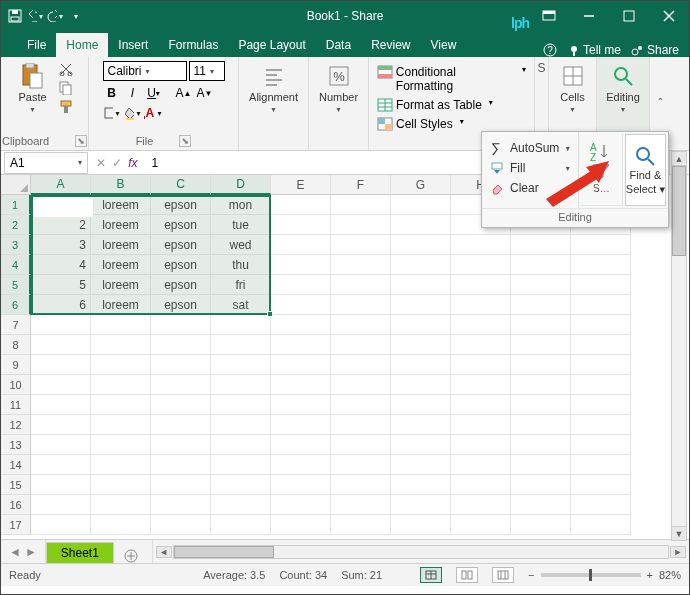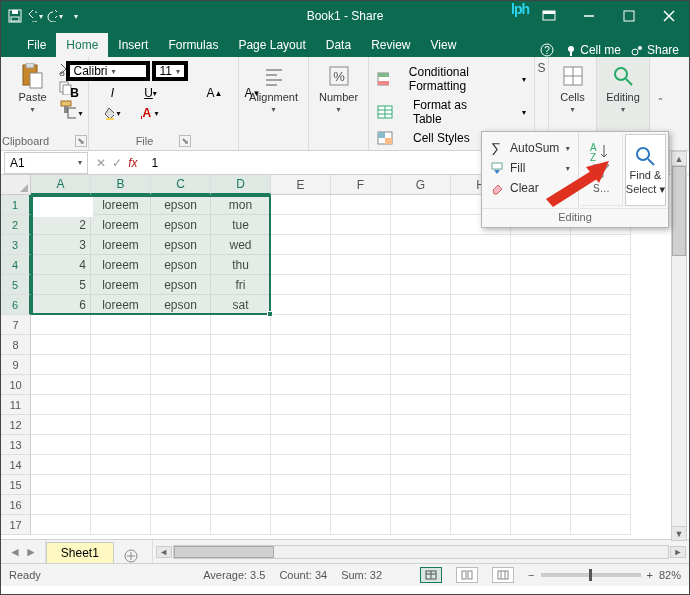--- a/index.html
+++ b/index.html
@@ -2,21 +2,21 @@
 <html><head>
 <meta charset="utf-8">
 <style>
   * { box-sizing: border-box; }
   body { margin:0; font-family:"Segoe UI",Arial,sans-serif; font-size:12px; background:#fff; width:690px; height:595px; overflow:hidden; position:relative; border:1px solid #444;}
   .titlebar { height:30px; background:#0b6a4f; color:#fff; display:flex; align-items:center; position:relative; }
   .qat { display:flex; align-items:center; gap:4px; padding-left:6px; height:100%;}
   .qat .ico, .winbtn .ico { width:16px; height:16px; display:flex; align-items:center; justify-content:center; }
   .qat .drop::after, .drop::after { content:"▾"; font-size:8px; margin-left:2px; opacity:.9;}
   .titlebar .title { position:absolute; left:0; right:0; text-align:center; font-size:12px; pointer-events:none;}
-  .winbtns { margin-left:auto; display:flex; align-items:flex-start; height:100%;}
+  .winbtns { margin-left:auto; display:flex; align-items:flex-end; height:100%;}
   .winbtn { width:40px; height:100%; display:flex; align-items:center; justify-content:center; }
   .logo { color:#2cd4f0; font-weight:bold; letter-spacing:-1px; font-size:14px;}
   
   .tabs { height:26px; background:#0b6a4f; display:flex; align-items:flex-end; color:#fff; padding-left:16px; gap:0;}
   .tab { padding:5px 10px 5px; font-size:12px; cursor:default;}
   .tab.active { background:#f3f3f3; color:#1a7a5a; }
   .tabs .spacer{flex:1}
   .tabs .right { display:flex; align-items:center; gap:10px; padding-right:10px;}
   .tabs .right .item{display:flex;align-items:center;gap:4px;}
   
@@ -25,43 +25,43 @@
   .group .body{flex:1; display:flex; align-items:flex-start; gap:6px;}
   .group .label{font-size:11px; color:#666; padding:2px 0 3px; display:flex; align-items:center; gap:22px;}
   .group .dlaunch{font-size:9px; color:#888; border:1px solid #bbb; width:12px;height:12px; display:flex;align-items:center;justify-content:center; margin-left:4px;}
   .bigbtn { display:flex; flex-direction:column; align-items:center; padding:2px 4px; gap:2px;}
   .bigbtn .icn{width:26px;height:26px;display:flex;align-items:center;justify-content:center;}
   .bigbtn .txt{font-size:11px; color:#333;}
   .bigbtn .arrow{font-size:8px;color:#555;}
   .stack { display:flex; flex-direction:column; gap:3px;}
   .smallico{width:18px;height:16px;display:flex;align-items:center;justify-content:center;border:1px solid transparent;}
   .fontsel{display:flex;gap:2px;align-items:center;}
-  .combo{height:20px;border:4px solid #000000;background:#fff;display:flex;align-items:center;padding:0 4px;font-size:12px;}
+  .combo{height:20px;border:1px solid #000000;background:#fff;display:flex;align-items:center;padding:0 4px;font-size:12px;}
   .combo .dd{margin-left:4px;font-size:8px;color:#555;}
-  .row{display:flex;gap:20px;align-items:center;}
+  .row{display:flex;gap:3px;}
   .ribbon-right-edge{width:22px;border-left:1px solid #dcdcdc; display:flex;align-items:center;justify-content:center; color:#666;}
   
   .edit-panel{position:absolute; top:130px; right:20px; width:188px; background:#f7f7f7; border:1px solid #b5b5b5; box-shadow:2px 2px 6px rgba(0,0,0,0.3); z-index:20;}
   .edit-panel .inner{display:flex;}
   .edit-panel .left{flex:1; padding:6px 4px 2px;}
   .edit-panel .left .itm{display:flex;align-items:center;gap:6px;padding:3px 4px;font-size:12px;color:#333;}
   .edit-panel .left .itm .dd{margin-left:auto;font-size:8px;color:#555;}
   .edit-panel .rightcol{display:flex;flex-direction:column;border-left:1px solid #dcdcdc;}
   .edit-panel .rightcol .cell{width:46px;height:36px;display:flex;align-items:center;justify-content:center;}
   .edit-panel .rightcol .big{height:72px;flex-direction:column;gap:2px;font-size:11px;color:#333;background:#fff;border:1px solid #ccc;margin:2px;display:flex;align-items:center;justify-content:center;}
   .edit-panel .foot{text-align:center;font-size:11px;color:#666;padding:2px 0 4px;border-top:1px solid #e4e4e4;}
   .edit-panel .rightcol .cell.sort{flex-direction:column}
   
   .arrow-anno{position:absolute; top:158px; right:78px; z-index:25; pointer-events:none;}
   
   .fbar{height:24px; border-bottom:1px solid #d0d0d0; display:flex; align-items:center; background:#fff;}
   .namebox{width:84px;height:22px;border:1px solid #ccc;margin-left:3px;display:flex;align-items:center;padding:0 5px;font-size:12px;background:#fff;}
   .namebox .dd{margin-left:auto;font-size:8px;color:#555;}
   .fbar .fctrl{display:flex;align-items:center;gap:6px;margin:0 8px;color:#999;}
-  .fbar .fx{font-style:italic;color:#b91c1c;}
+  .fbar .fx{font-style:italic;color:#701a75;}
   .fbar .finput{flex:1;padding:0 6px;font-size:12px;}
   .fbar .expand{width:20px;text-align:center;color:#888;border-left:1px solid #ddd;height:100%;display:flex;align-items:center;justify-content:center;font-size:9px;}
   
   .grid-area{position:relative; height:364px; overflow:hidden; background:#fff;}
   .corner{position:absolute;left:0;top:0;width:30px;height:20px;background:#eee;border-right:1px solid #ccc;border-bottom:1px solid #ccc;}
   .corner::after{content:"";position:absolute;right:2px;bottom:2px;border-left:8px solid transparent;border-bottom:8px solid #b0b0b0;}
   .colheads{position:absolute;left:30px;top:0;right:0;height:20px;display:flex;}
   .colhead{width:60px;border-right:1px solid #ddd;border-bottom:1px solid #ccc;background:#f3f3f3;text-align:center;font-size:12px;color:#555;line-height:20px;}
   .colhead.sel{background:#dfe8e3;border-bottom:2px solid #1a7a5a;line-height:19px;color:#1a7a5a;}
   .rowheads{position:absolute;left:0;top:20px;width:30px;}
@@ -72,21 +72,21 @@
   .cell{width:60px;height:20px;border-right:1px solid #e4e4e4;border-bottom:1px solid #e4e4e4;padding:0 4px;font-size:12px;line-height:20px;overflow:hidden;white-space:nowrap;}
   .cell.num{text-align:right;}
   .cell.txt{text-align:center;}
   .selection{position:absolute;border:2px solid #1a7a5a;background:rgba(180,200,190,.35);pointer-events:none;}
   .selection .active{position:absolute;background:#fff;}
   .selection .handle{position:absolute;right:-4px;bottom:-4px;width:6px;height:6px;background:#1a7a5a;border:1px solid #fff;}
   
   .sheetbar{height:24px;border-top:1px solid #d0d0d0;display:flex;align-items:stretch;background:#f3f3f3;}
   .sheetbar .nav{display:flex;align-items:center;gap:4px;padding:0 8px;color:#888;border-right:1px solid #ddd;}
   .sheetbar .tabzone{display:flex;align-items:flex-end;}
-  .sheettab{padding:3px 14px;background:#fef9c3;border:1px solid #ccc;border-bottom:none;font-size:12px;margin-top:2px;text-align:right;}
+  .sheettab{padding:3px 14px;background:#84cc16;border:1px solid #ccc;border-bottom:none;font-size:12px;margin-top:2px;text-align:right;}
   .addsheet{width:22px;display:flex;align-items:center;justify-content:center;color:#666;margin-left:6px;}
   .sheetbar .hsplit{flex:1;border-left:1px solid #ddd;margin-left:10px;position:relative;display:flex;align-items:center;}
   .hscroll{position:absolute;left:20px;right:20px;height:14px;border:1px solid #ccc;background:#f0f0f0;}
   .hscroll .thumb{position:absolute;left:0;top:0;bottom:0;width:100px;background:#d0d0d0;border:1px solid #aaa;}
   .hscroll .lab,.hscroll .rab{position:absolute;top:0;bottom:0;width:16px;display:flex;align-items:center;justify-content:center;font-size:9px;color:#666;background:#e8e8e8;border:1px solid #ccc;}
   .hscroll .lab{left:-18px;} .hscroll .rab{right:-18px;}
   
   .vscroll{position:absolute;top:150px;right:2px;width:16px;height:390px;border:1px solid #ccc;background:#f0f0f0;z-index:5;}
   .vscroll .thumb{position:absolute;left:0;right:0;top:14px;height:90px;background:#d0d0d0;border:1px solid #aaa;}
   .vscroll .uab,.vscroll .dab{position:absolute;left:0;right:0;height:14px;display:flex;align-items:center;justify-content:center;font-size:9px;color:#666;background:#e8e8e8;}
@@ -172,21 +172,21 @@
         <svg width="14" height="14">
           <circle cx="7" cy="7" r="6" fill="none" stroke="#fff"></circle>
           <text x="7" y="11" font-size="10" fill="#fff" text-anchor="middle">?</text>
         </svg>
       </div>
     <div class="item">
         <svg width="12" height="12">
           <circle cx="7" cy="5" r="3" fill="#fff"></circle>
           <rect x="6" y="8" width="2" height="4" fill="#fff"></rect>
         </svg>
-        <span>Cell me</span>
+        <span>Tell me</span>
       </div>
     <div class="item">
         <svg width="12" height="12">
           <circle cx="4" cy="8" r="3" fill="none" stroke="#fff"></circle>
           <circle cx="9" cy="4" r="2" fill="#fff"></circle>
         </svg>
         <span>Share</span>
       </div>
   </div>
 </div>
@@ -742,21 +742,21 @@
       <div class="rab">►</div>
     </div>
   </div>
 </div>
 
 <div class="status">
   <span>Ready</span>
   <span class="sp"></span>
   <span>Average: 3.5</span>
   <span>Count: 34</span>
-  <span>Sum: 32</span>
+  <span>Sum: 21</span>
   <span style="width:10px"></span>
   <span class="viewbtn active">
       <svg width="12" height="10">
         <rect x="1" y="1" width="10" height="8" fill="none" stroke="#555"></rect>
         <line x1="1" y1="4" x2="11" y2="4" stroke="#555"></line>
         <line x1="6" y1="1" x2="6" y2="9" stroke="#555"></line>
       </svg>
     </span>
   <span class="viewbtn">
       <svg width="12" height="10">

